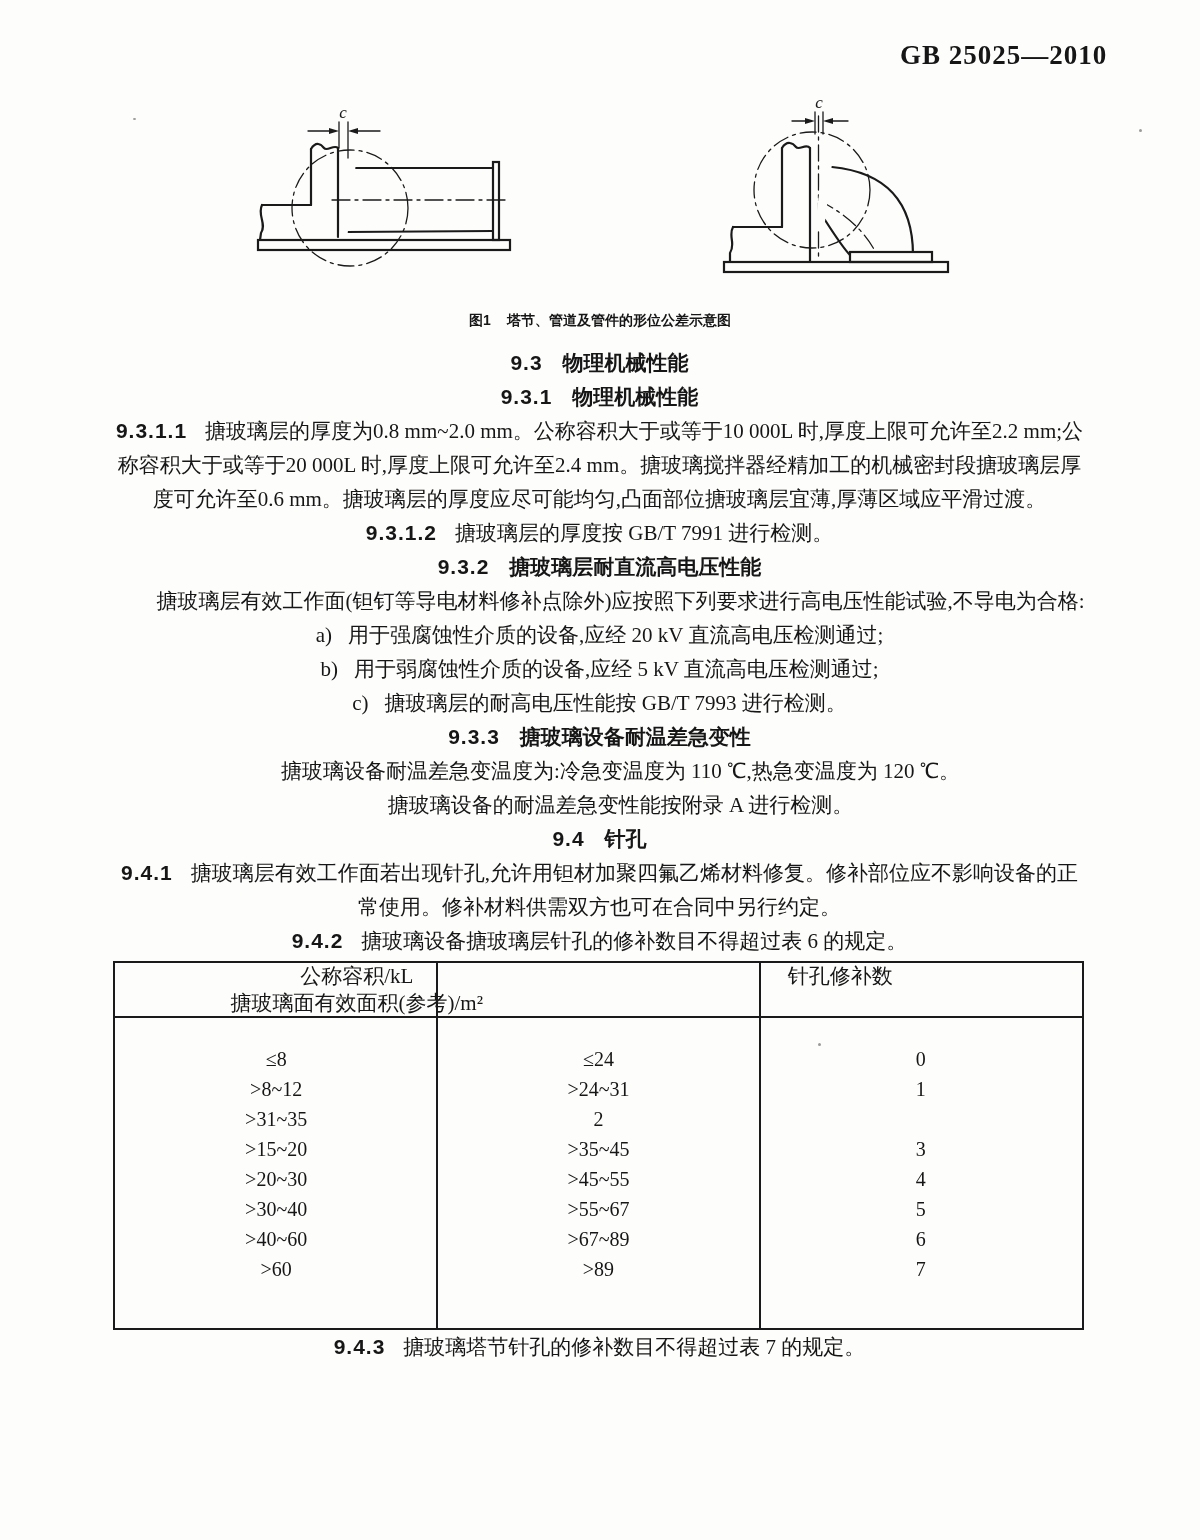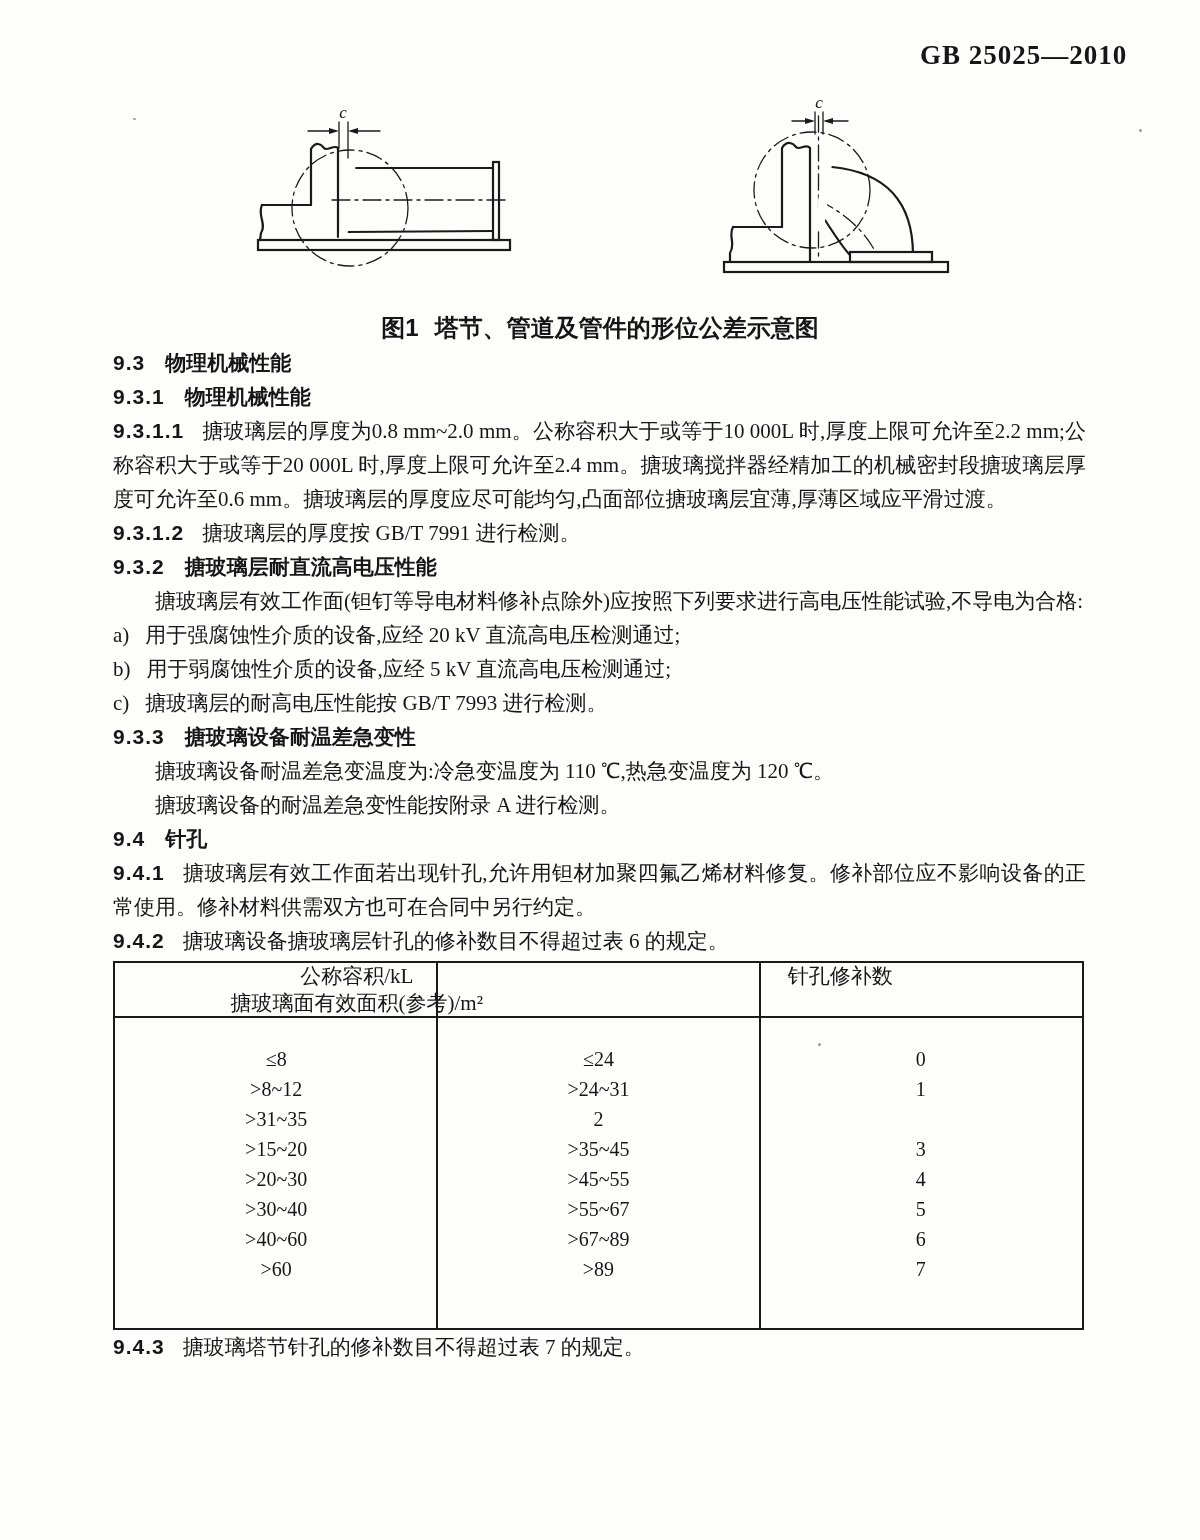--- a/index.html
+++ b/index.html
@@ -2,44 +2,44 @@
 <html><head>
 <meta charset="utf-8">
 <style>
   html,body { margin:0; padding:0; background:#e8e8e6; }
   .page {
     position:relative; width:1200px; height:1540px; margin:0 auto;
     background:#fdfdfc; color:#161616; overflow:hidden;
     font-family:"Liberation Serif", serif;
   }
   .std-code {
-    position:absolute; top:40px; left:920px; width:180px;
+    position:absolute; top:40px; left:900px; width:180px;
     font-family:"Liberation Serif", serif; font-weight:bold;
     font-size:27px; letter-spacing:1px; white-space:nowrap;
   }
   .fig { position:absolute; }
   .fig-left  { left:250px; top:98px;  }
   .fig-right { left:680px; top:88px;  }
   .fig path, .fig line, .fig rect, .fig circle, .fig polyline {
     fill:none; stroke:#1a1a1a; stroke-width:2.2; stroke-linecap:round;
   }
   .fig .thin  { stroke-width:1.3; }
   .fig .fillw { fill:#fdfdfc; }
   .fig .solid { fill:#1a1a1a; stroke:none; }
   .fig text { fill:#1a1a1a; font-family:"Liberation Serif", serif; font-style:italic; font-size:17px; }
   .caption {
     position:absolute; top:312px; left:0; width:100%; text-align:center;
-    font-family:"Liberation Sans", sans-serif; font-weight:bold; font-size:24px;
+    font-family:"Liberation Sans", sans-serif; font-weight:bold; font-size:14px;
   }
   .caption .num { margin-right:16px; }
   .content {
     position:absolute; left:113px; top:346px; width:973px;
     font-size:21px; line-height:34px;
   }
-  .content p { margin:0; }
+  .content p { margin:0;text-align:center; }
   .heading {
     font-family:"Liberation Sans", sans-serif; font-weight:bold; font-size:21px;
   }
   .heading .num { margin-right:20px; letter-spacing:1px; }
   .clause { text-align:justify; }
   .clause .cnum {
     font-family:"Liberation Sans", sans-serif; font-weight:bold;
     margin-right:18px; letter-spacing:1px;
   }
   .para-indent { text-indent:2em; text-align:justify; }

